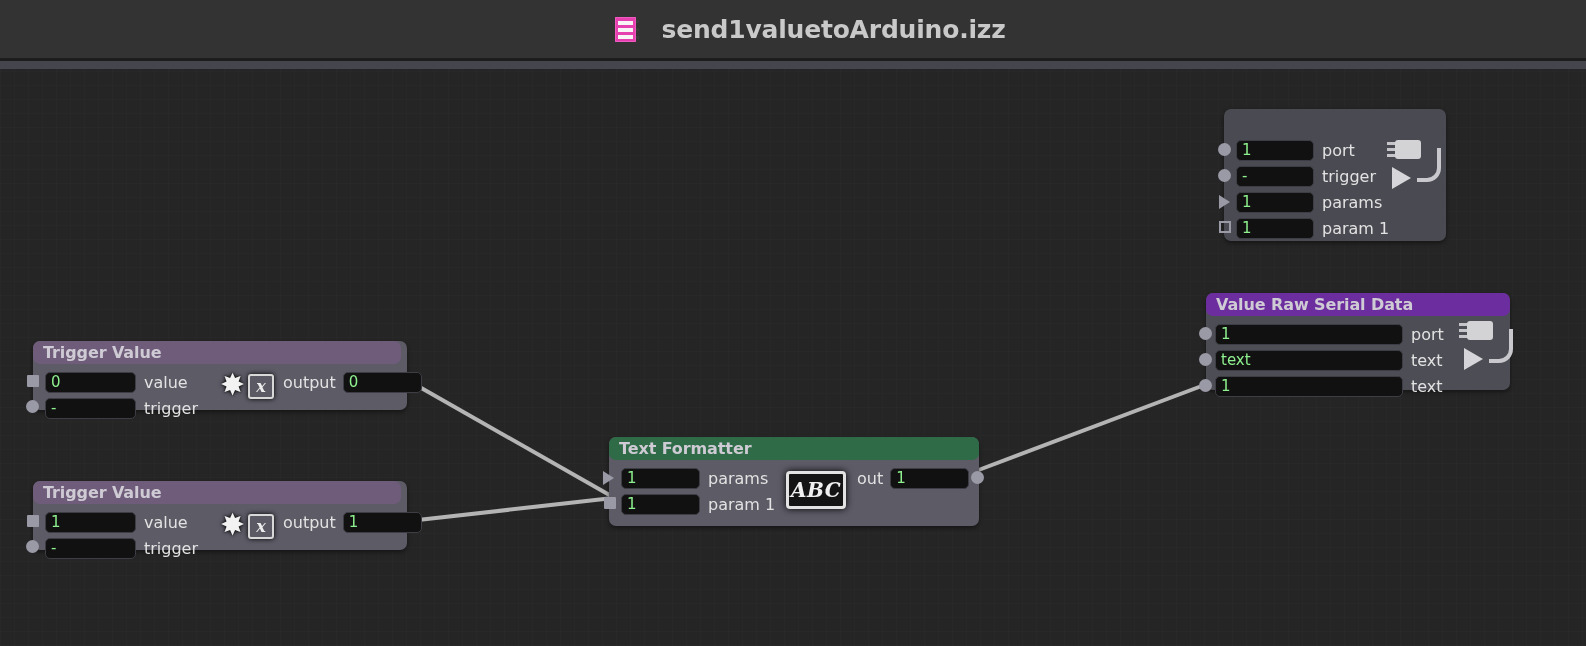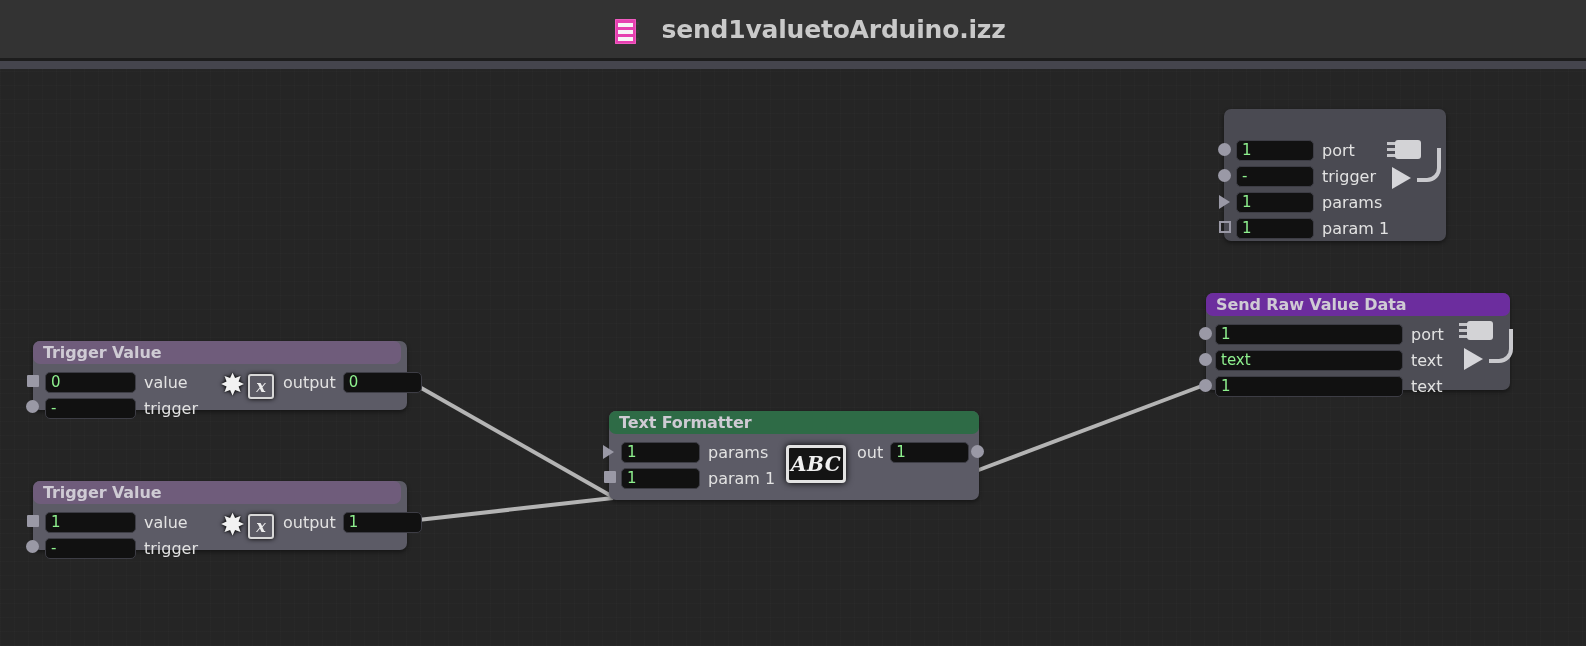--- a/index.html
+++ b/index.html
@@ -11,21 +11,21 @@
   }
   .app{position:relative;width:1586px;height:646px;}
 
   
   .titlebar{
     position:absolute;left:0;top:0;width:1586px;height:58px;
     background:#333333;
     display:flex;align-items:center;justify-content:center;
     box-sizing:border-box;
   }
-  .title-wrap{display:flex;align-items:flex-end;gap:23px;padding-left:35px;}
+  .title-wrap{display:flex;align-items:center;gap:23px;padding-left:35px;}
   .doc-icon{position:relative;width:23px;height:25px;display:block;}
   .doc-icon .sheet{
     position:absolute;left:0;top:0;width:21px;height:25px;
     background:#e63fb0;border-radius:1px;
     box-shadow:0 0 0 1px #f05bc0 inset;
   }
   .doc-icon .ln{position:absolute;left:3px;width:15px;height:4px;background:#f7f3f7;}
   .doc-icon .l1{top:4px;}
   .doc-icon .l2{top:11px;}
   .doc-icon .l3{top:18px;}
@@ -96,21 +96,21 @@
     width:0;height:0;border-left:11px solid #9a99a6;
     border-top:7px solid transparent;border-bottom:7px solid transparent;
   }
 
   
   #node-trigger1{left:33px;top:272px;width:374px;height:69px;}
   #node-trigger2{left:33px;top:412px;width:374px;height:69px;}
   .trigger .node-header{background:#6f5c7b;width:368px;}
   .trigger .node-body{background:#5c5b66;}
 
-  #node-textformatter{left:609px;top:342px;width:370px;height:89px;}
+  #node-textformatter{left:609px;top:368px;width:370px;height:89px;}
   #node-textformatter .node-header{background:#2e6b46;width:370px;}
   #node-textformatter .node-body{background:#5c5b66;}
 
   #node-sendserial{left:1224px;top:40px;width:222px;height:132px;}
   #node-sendserial .node-header{background:#6c2d9e;width:222px;}
   #node-sendserial .node-body{background:#4a4a52;}
 
   #node-sendraw{left:1206px;top:224px;width:304px;height:97px;}
   #node-sendraw .node-header{background:#6c2d9e;width:304px;}
   #node-sendraw .node-body{background:#4d4d55;}
@@ -311,21 +311,21 @@
           </span>
         <span class="barrel"></span>
         <span class="cord"></span>
         <span class="play"></span>
       </span>
     </div>
 
     <div class="node" id="node-sendraw">
       <div class="node-body"></div>
       <div class="node-header">
-        <span>Send Raw Value Data</span>
+        <span>Value Raw Serial Data</span>
       </div>
 
       <span class="port circle" style="left:-7px;top:34px;"></span>
       <span class="port circle" style="left:-7px;top:60px;"></span>
       <span class="port circle" style="left:-7px;top:86px;"></span>
 
       <div class="rows" style="top:28px;">
         <div class="row">
           <div class="field" style="margin-left:9px;width:188px;">1</div>
           <div class="plabel">port</div>

